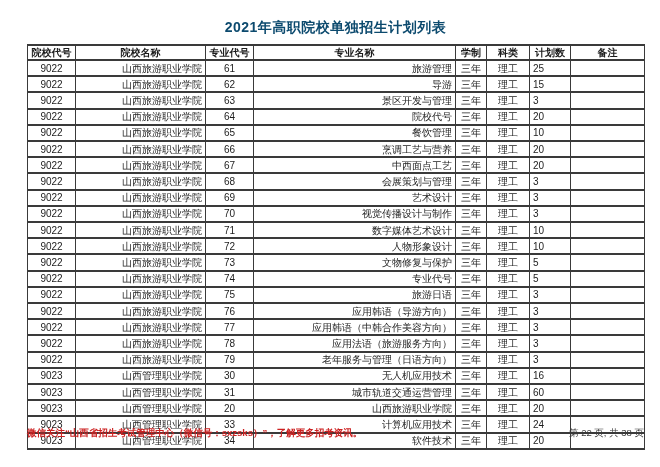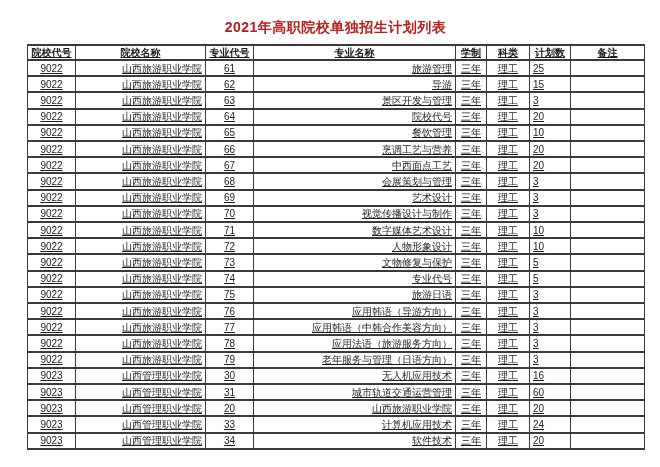--- a/index.html
+++ b/index.html
@@ -17,34 +17,33 @@
   }
   .title {
     position: absolute;
     top: 19px;
     left: 27px;
     width: 617px;
     margin: 0;
     text-align: center;
     font-size: 14px;
     font-weight: bold;
-    color: #b91c1c;
+    color: #0c4a6e;
     letter-spacing: 0.5px;
   }
   table.plan-table {
     position: absolute;
     top: 44px;
     left: 27px;
     width: 617px;
     height: 406px;
     border-collapse: collapse;
     table-layout: fixed;
     font-size: 10px;
     color: #1c1c1c;
-    text-decoration: underline;
   }
   .plan-table th, .plan-table td {
     border-left: 1px solid #3a3a3a;
     border-right: 1px solid #3a3a3a;
     border-top: 2px solid #3a3a3a;
     border-bottom: 2px solid #3a3a3a;
     padding: 0 3px;
     height: 13px;
     line-height: 13px;
     overflow: hidden;
@@ -343,13 +342,17 @@
           <td>34</td>
           <td>软件技术</td>
           <td>三年</td>
           <td>理工</td>
           <td>20</td>
           <td></td>
         </tr>
       </tbody>
   </table>
 
+  <div class="footer">
+    <span class="notice" style="color: rgb(204, 34, 34);">微信关注“山西省招生考试管理中心（微信号：sxzsks）”，了解更多招考资讯。</span>
+    <span class="pageno">第 22 页, 共 38 页</span>
+  </div>
 </div>
 
 </body></html>

